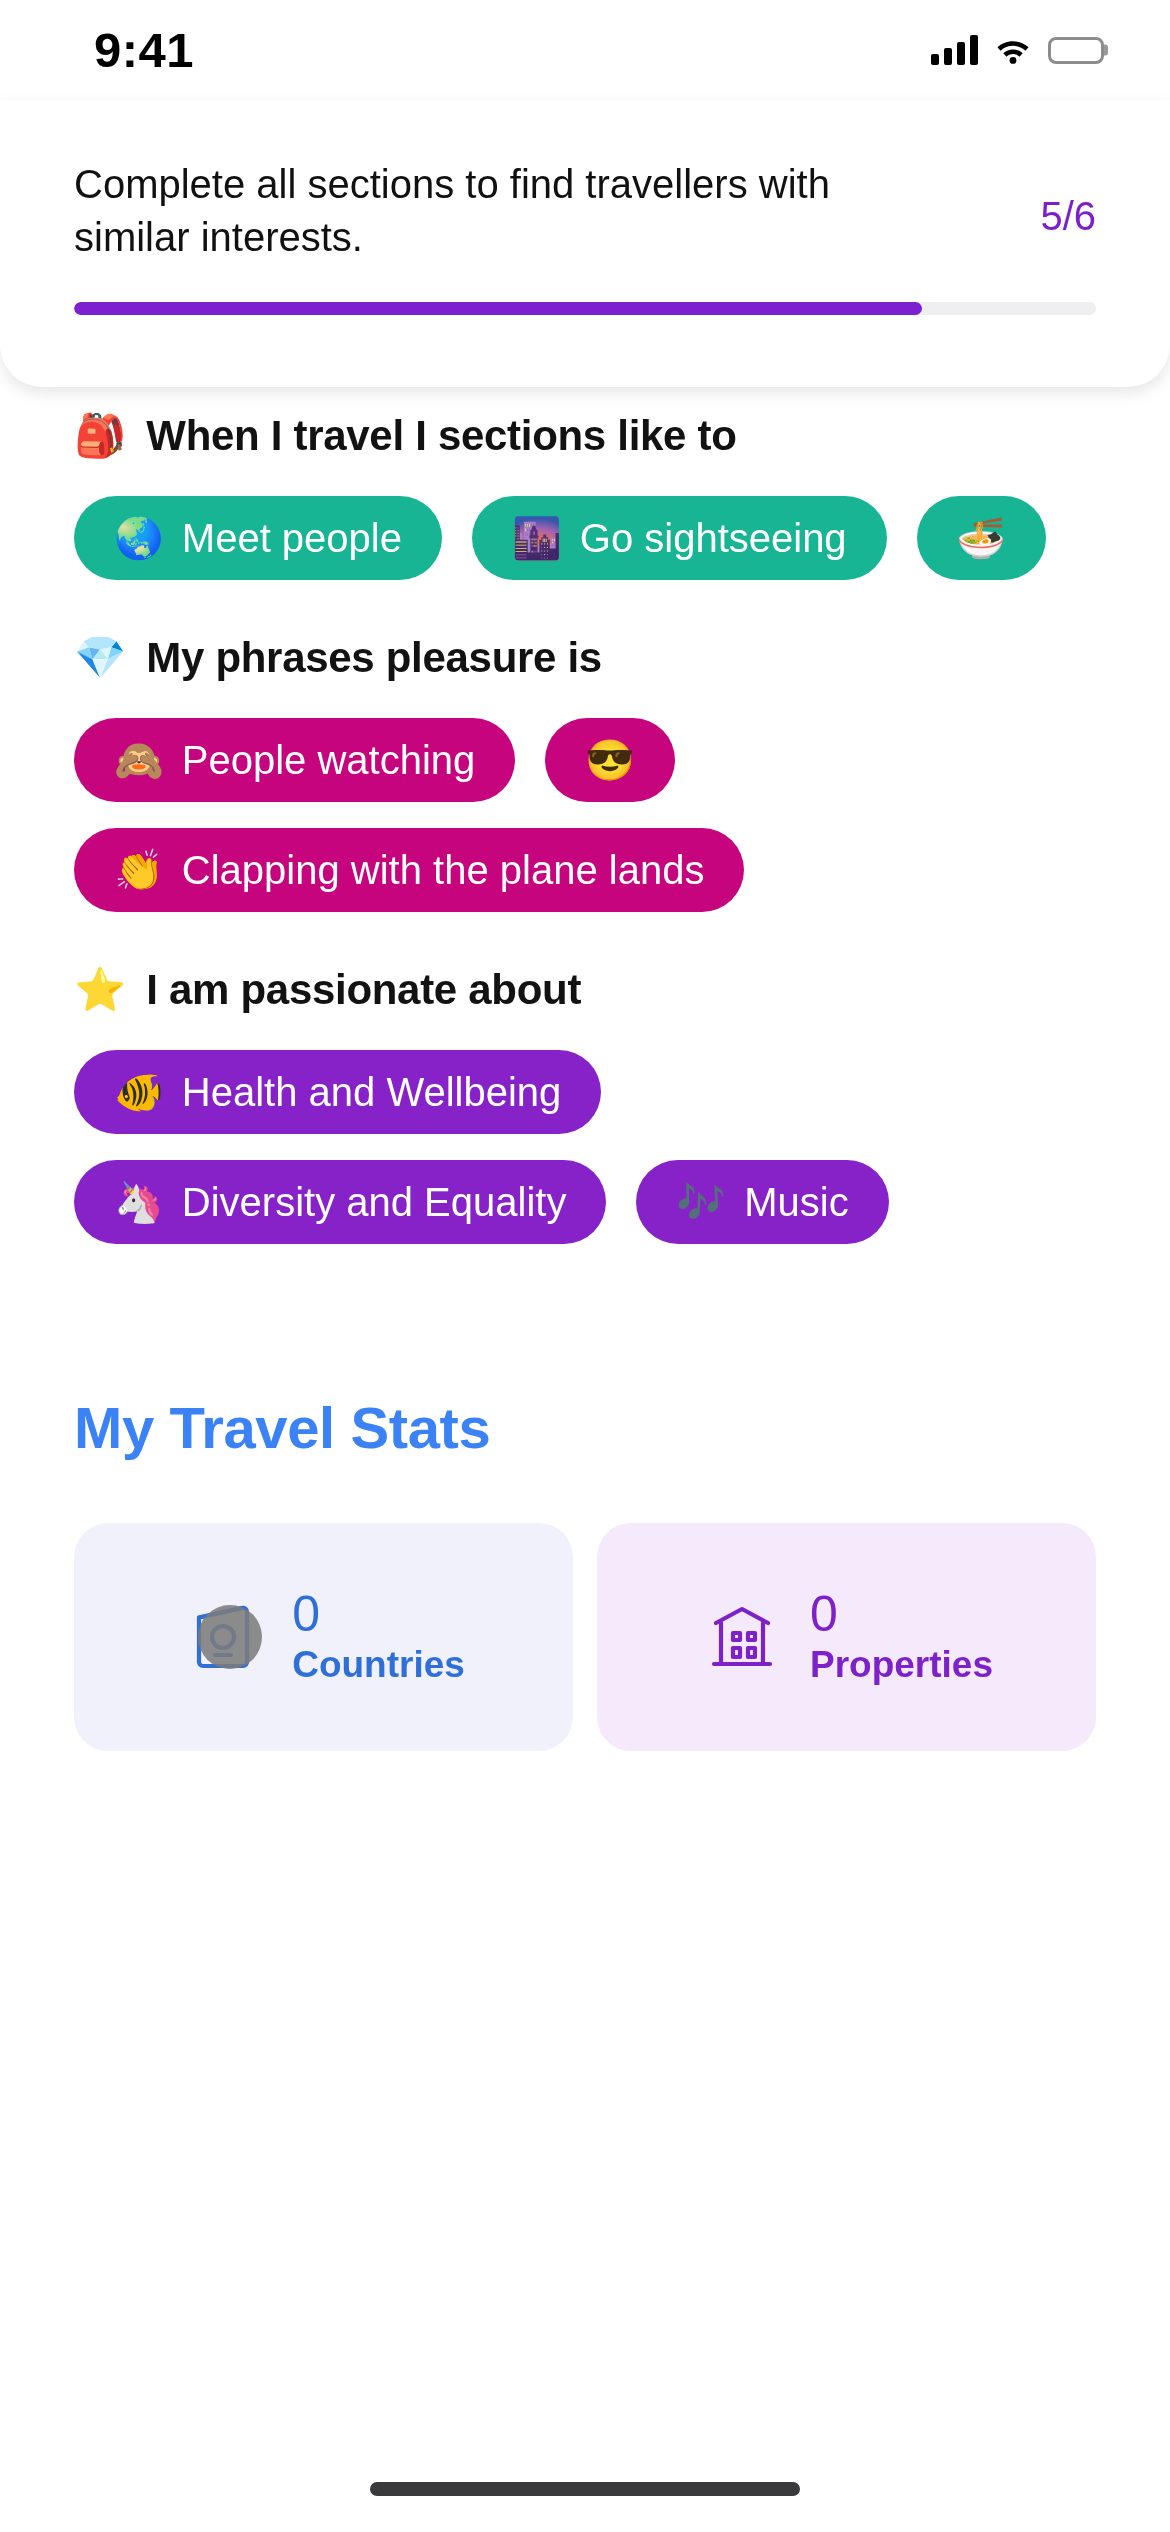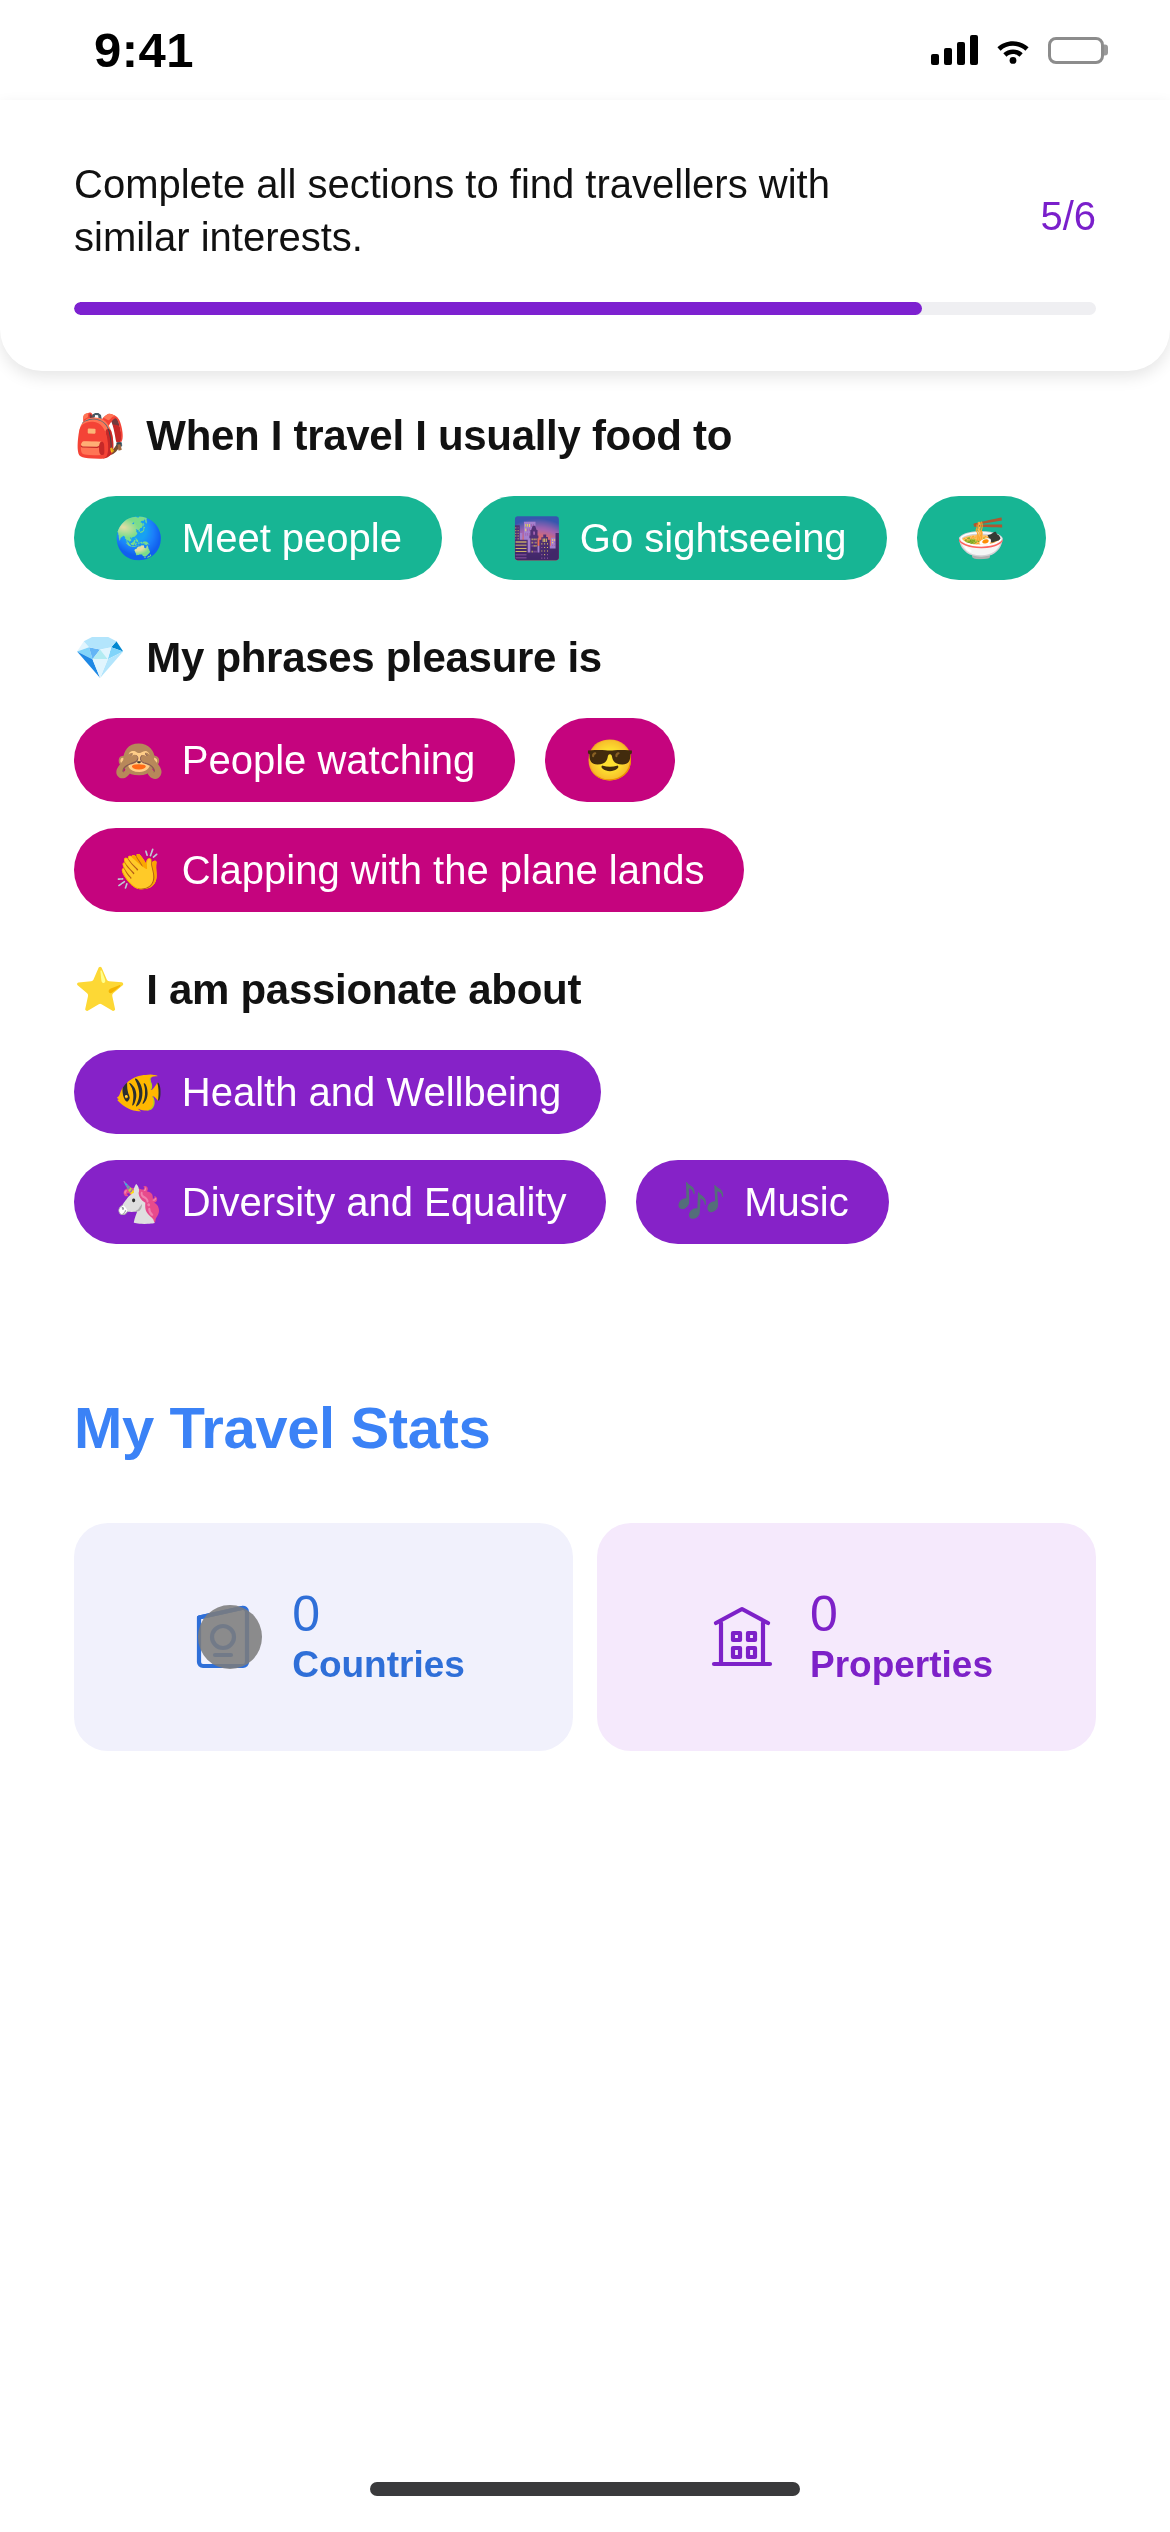--- a/index.html
+++ b/index.html
@@ -33,21 +33,21 @@
   .battery .cap { position:absolute; right:-7px; top:50%; transform:translateY(-50%);
                   width:4px; height:11px; background:rgba(0,0,0,0.4);
                   border-radius:0 3px 3px 0; }
 
   
   .progress-card {
     position:absolute; top:100px; left:0; width:1170px;
     background:#ffffff;
     border-bottom-left-radius:42px; border-bottom-right-radius:42px;
     box-shadow:0 6px 16px rgba(0,0,0,0.10);
-    padding:58px 74px 56px 74px;
+    padding:58px 74px 72px 74px;
     z-index:5;
   }
   .progress-top { display:flex; align-items:flex-start; justify-content:space-between; gap:22px; }
   .progress-text {
     font-size:40px; line-height:1.32; color:#111111; font-weight:400;
     max-width:790px;
   }
   .progress-count {
     font-size:40px; font-weight:400; color:#7A1FCB; white-space:nowrap;
     padding-top:36px;
@@ -151,21 +151,21 @@
     <div class="progress-track">
       <div class="progress-fill" style="width: 83%;"></div>
     </div>
   </div>
 
   <div class="content">
     <div id="sections-host">
         <div class="section">
           <div class="section-head first">
             <span class="section-emoji">🎒</span>
-            <span class="section-title">When I travel I usually food to</span>
+            <span class="section-title">When I travel I sections like to</span>
           </div>
           <div class="chips">
             <div class="chip teal" style="background: rgb(23, 181, 148);">
               <span class="chip-emoji">🌏</span>
               <span>Meet people</span>
             </div>
             <div class="chip teal" style="background: rgb(23, 181, 148);">
               <span class="chip-emoji">🌆</span>
               <span>Go sightseeing</span>
             </div>

